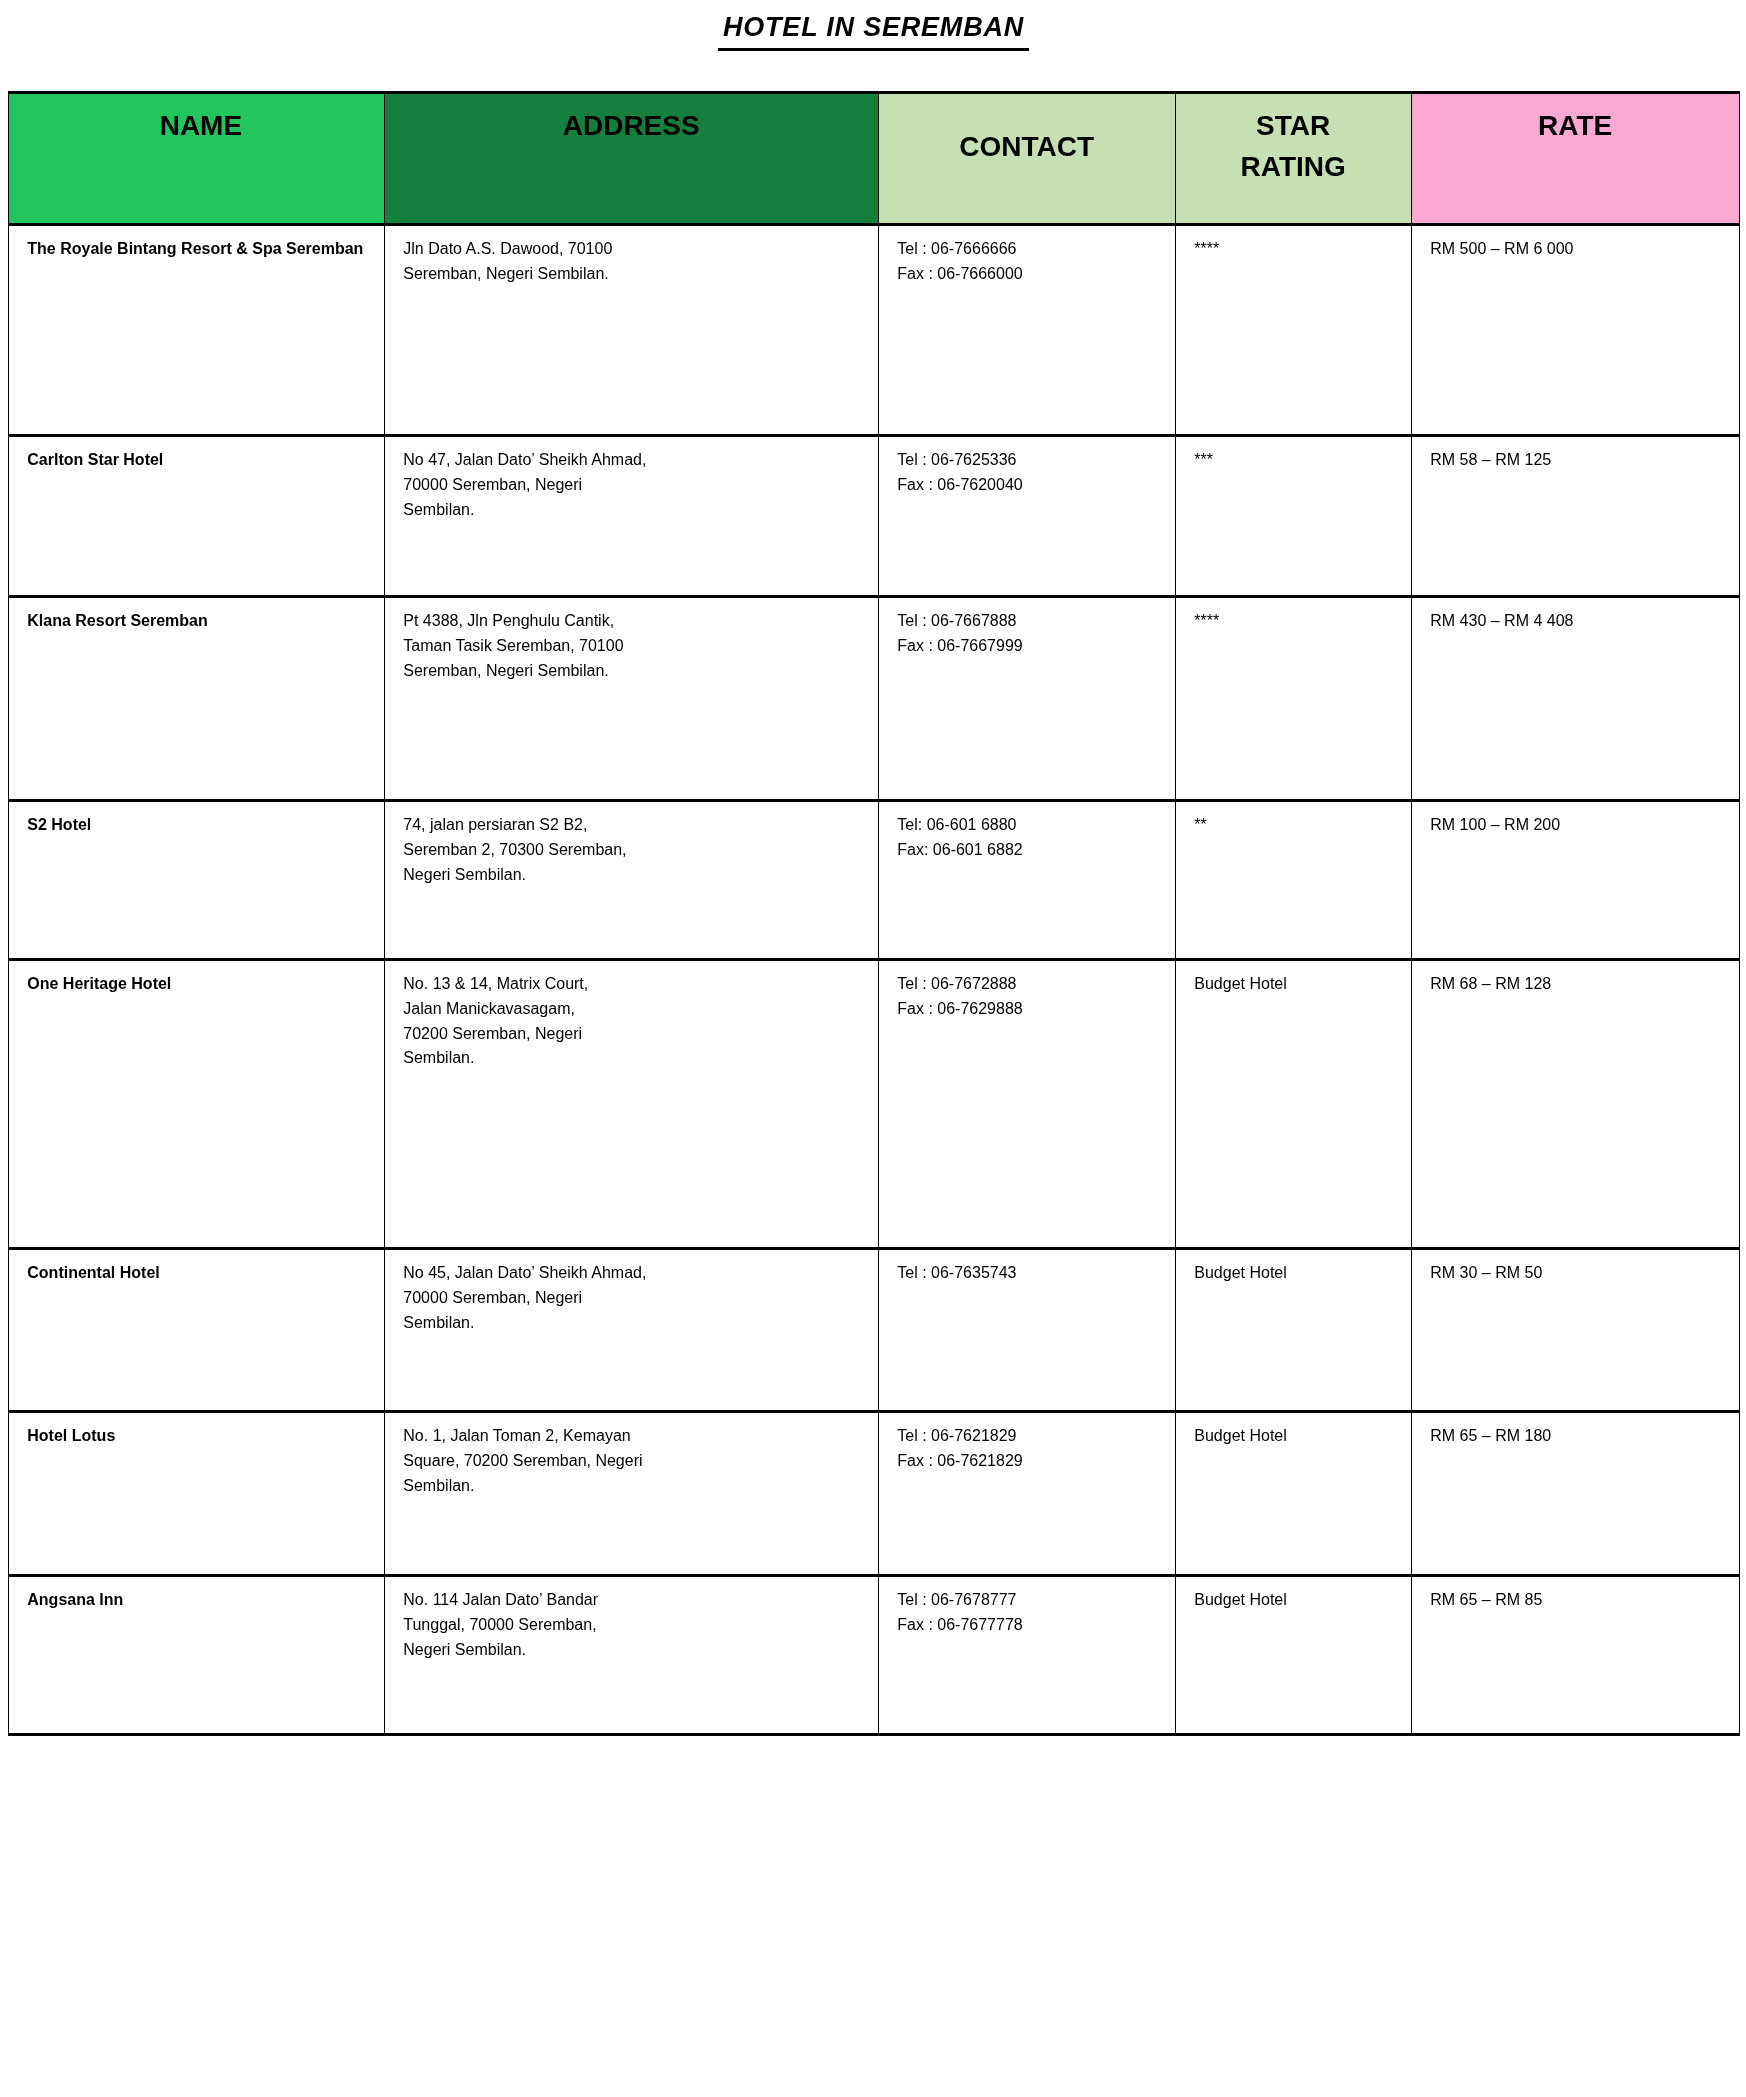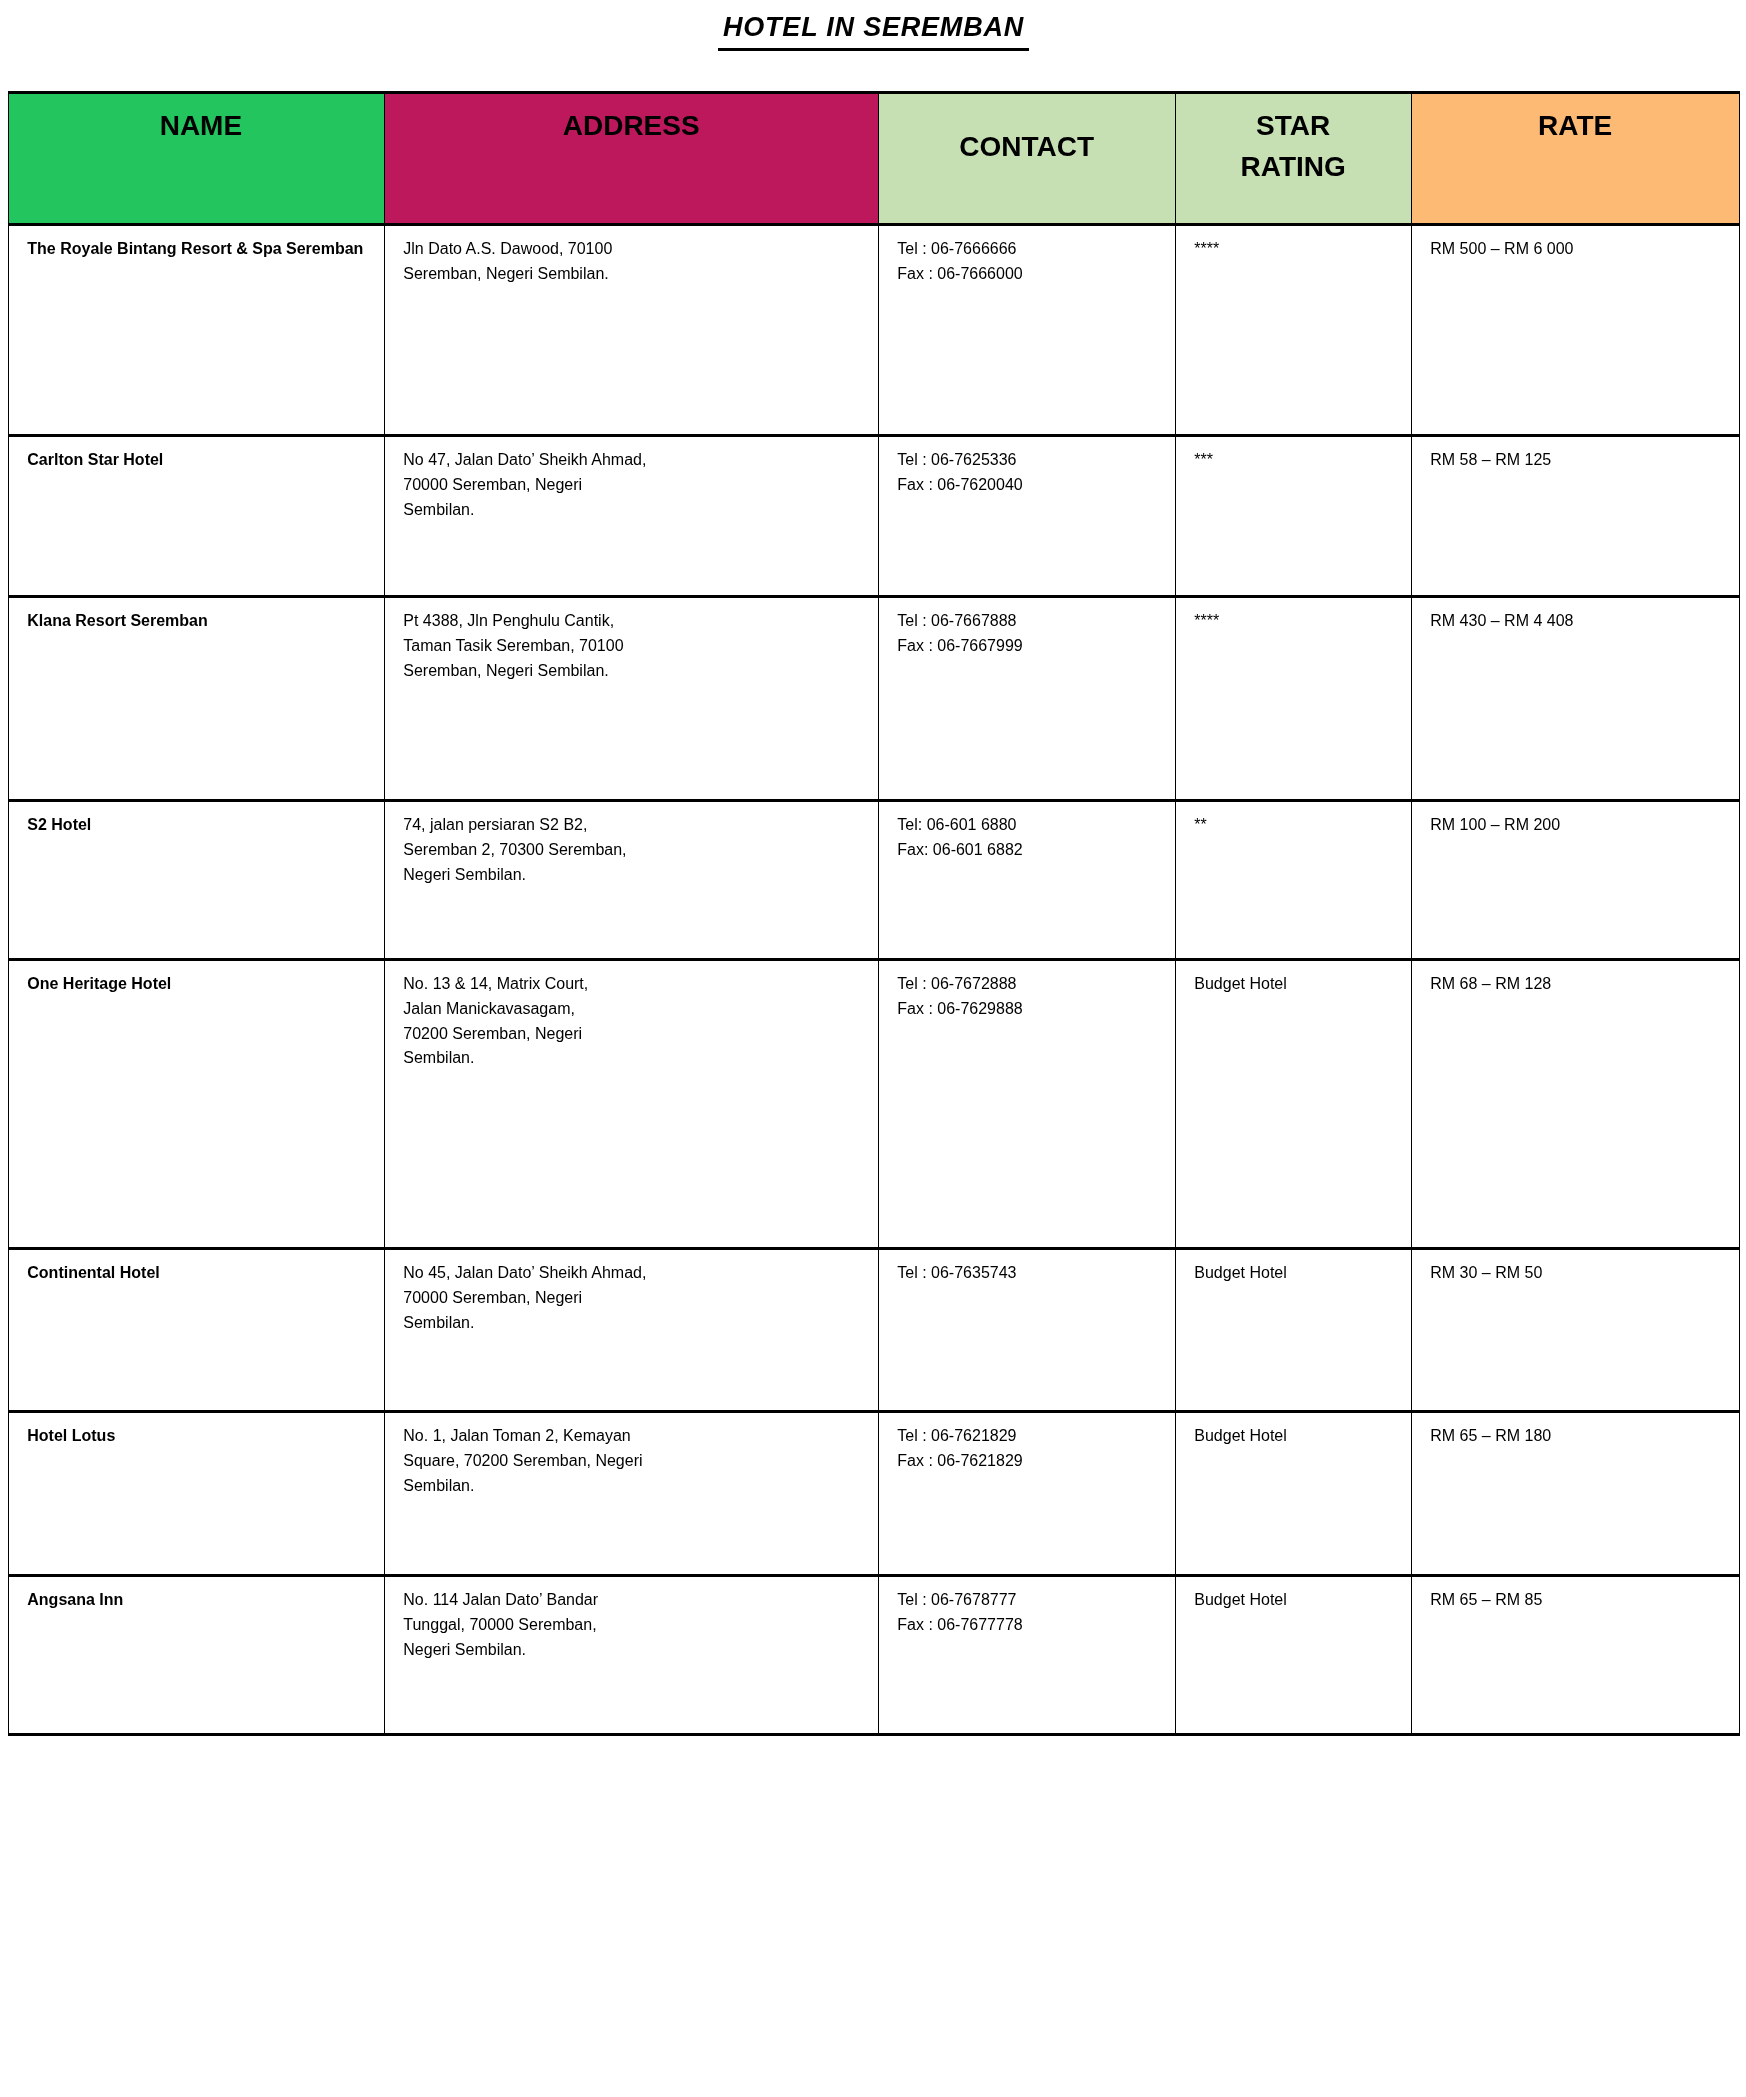--- a/index.html
+++ b/index.html
@@ -70,25 +70,25 @@
   <colgroup>
     <col style="width:376px">
     <col style="width:494px">
     <col style="width:297px">
     <col style="width:236px">
     <col style="width:328px">
   </colgroup>
   <thead>
     <tr style="height:132px">
       <th style="background: #22c55e; padding-left: 28px;">NAME</th>
-      <th style="background: #be185d;">ADDRESS</th>
+      <th style="background: #15803d;">ADDRESS</th>
       <th class="pad-top" style="background: rgb(198, 224, 180);">CONTACT</th>
       <th style="background: rgb(198, 224, 180);">STAR
 RATING</th>
-      <th style="background: #fdba74;">RATE</th>
+      <th style="background: #f9a8d4;">RATE</th>
     </tr>
   </thead>
   <tbody>
     <tr style="height:211px">
       <td class="name-cell">The Royale Bintang Resort &amp; Spa Seremban</td>
       <td>Jln Dato A.S. Dawood, 70100
 Seremban, Negeri Sembilan.</td>
       <td>Tel : 06-7666666
 Fax : 06-7666000</td>
       <td>****</td>

